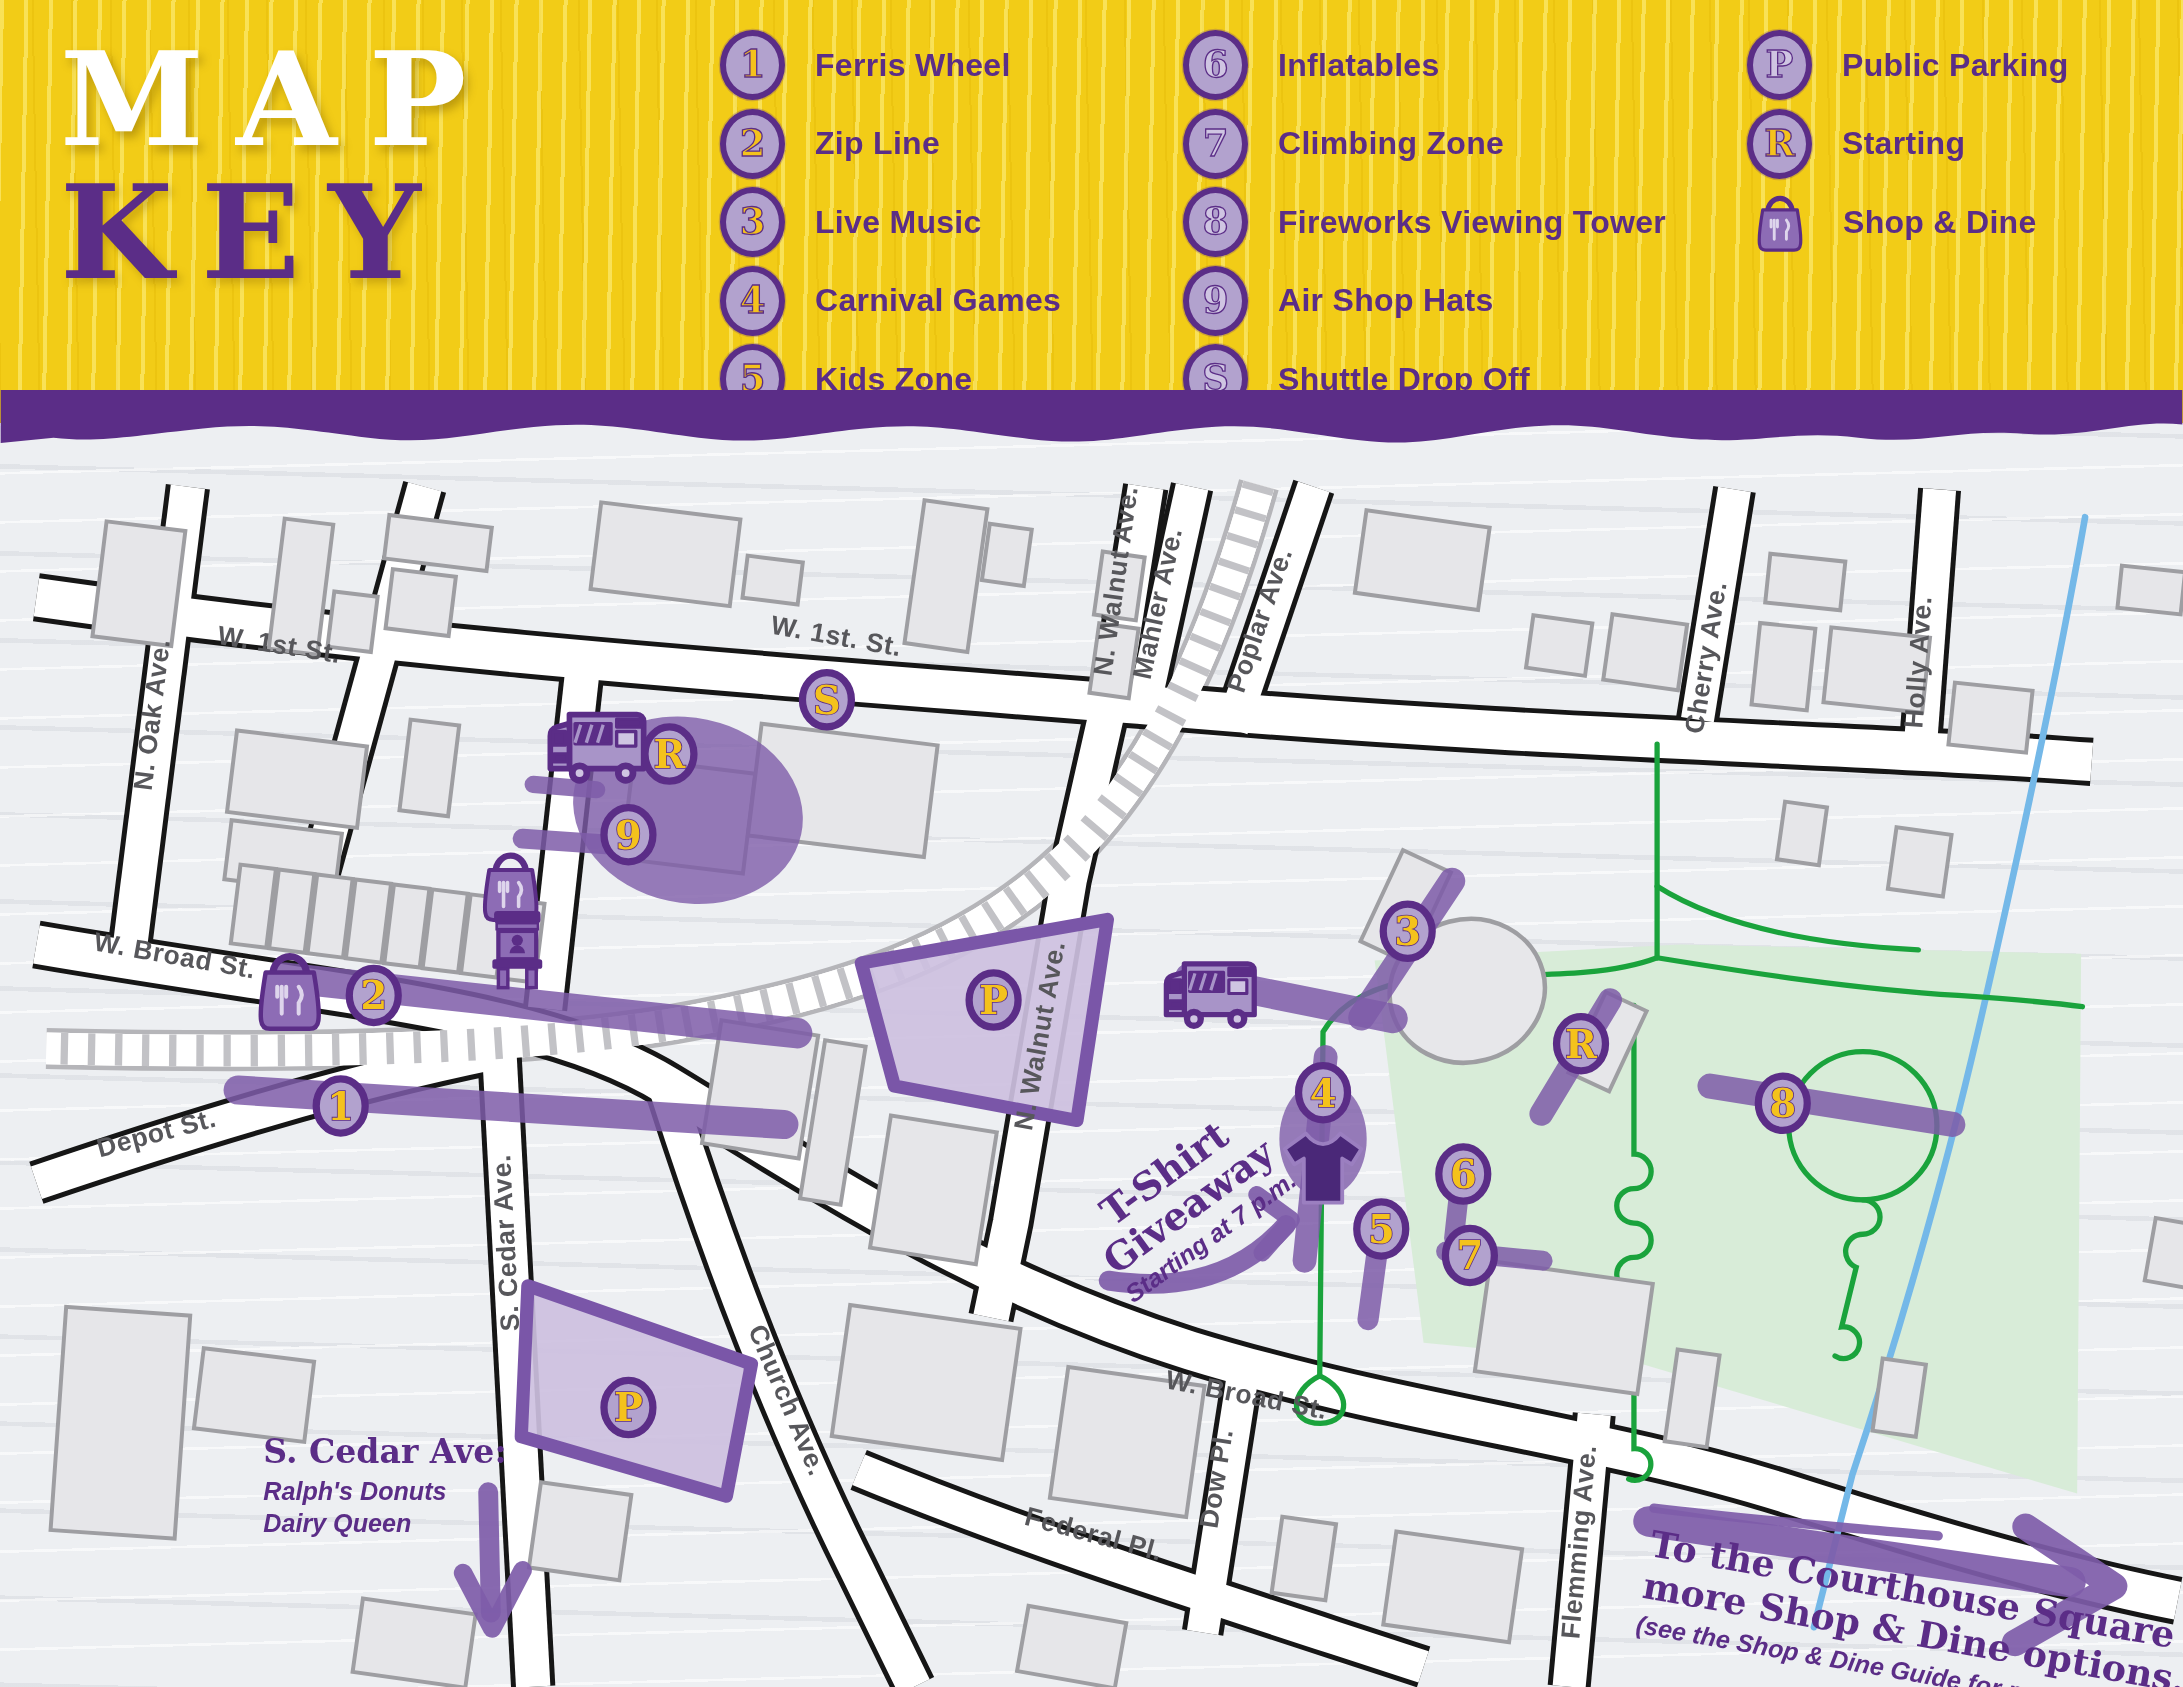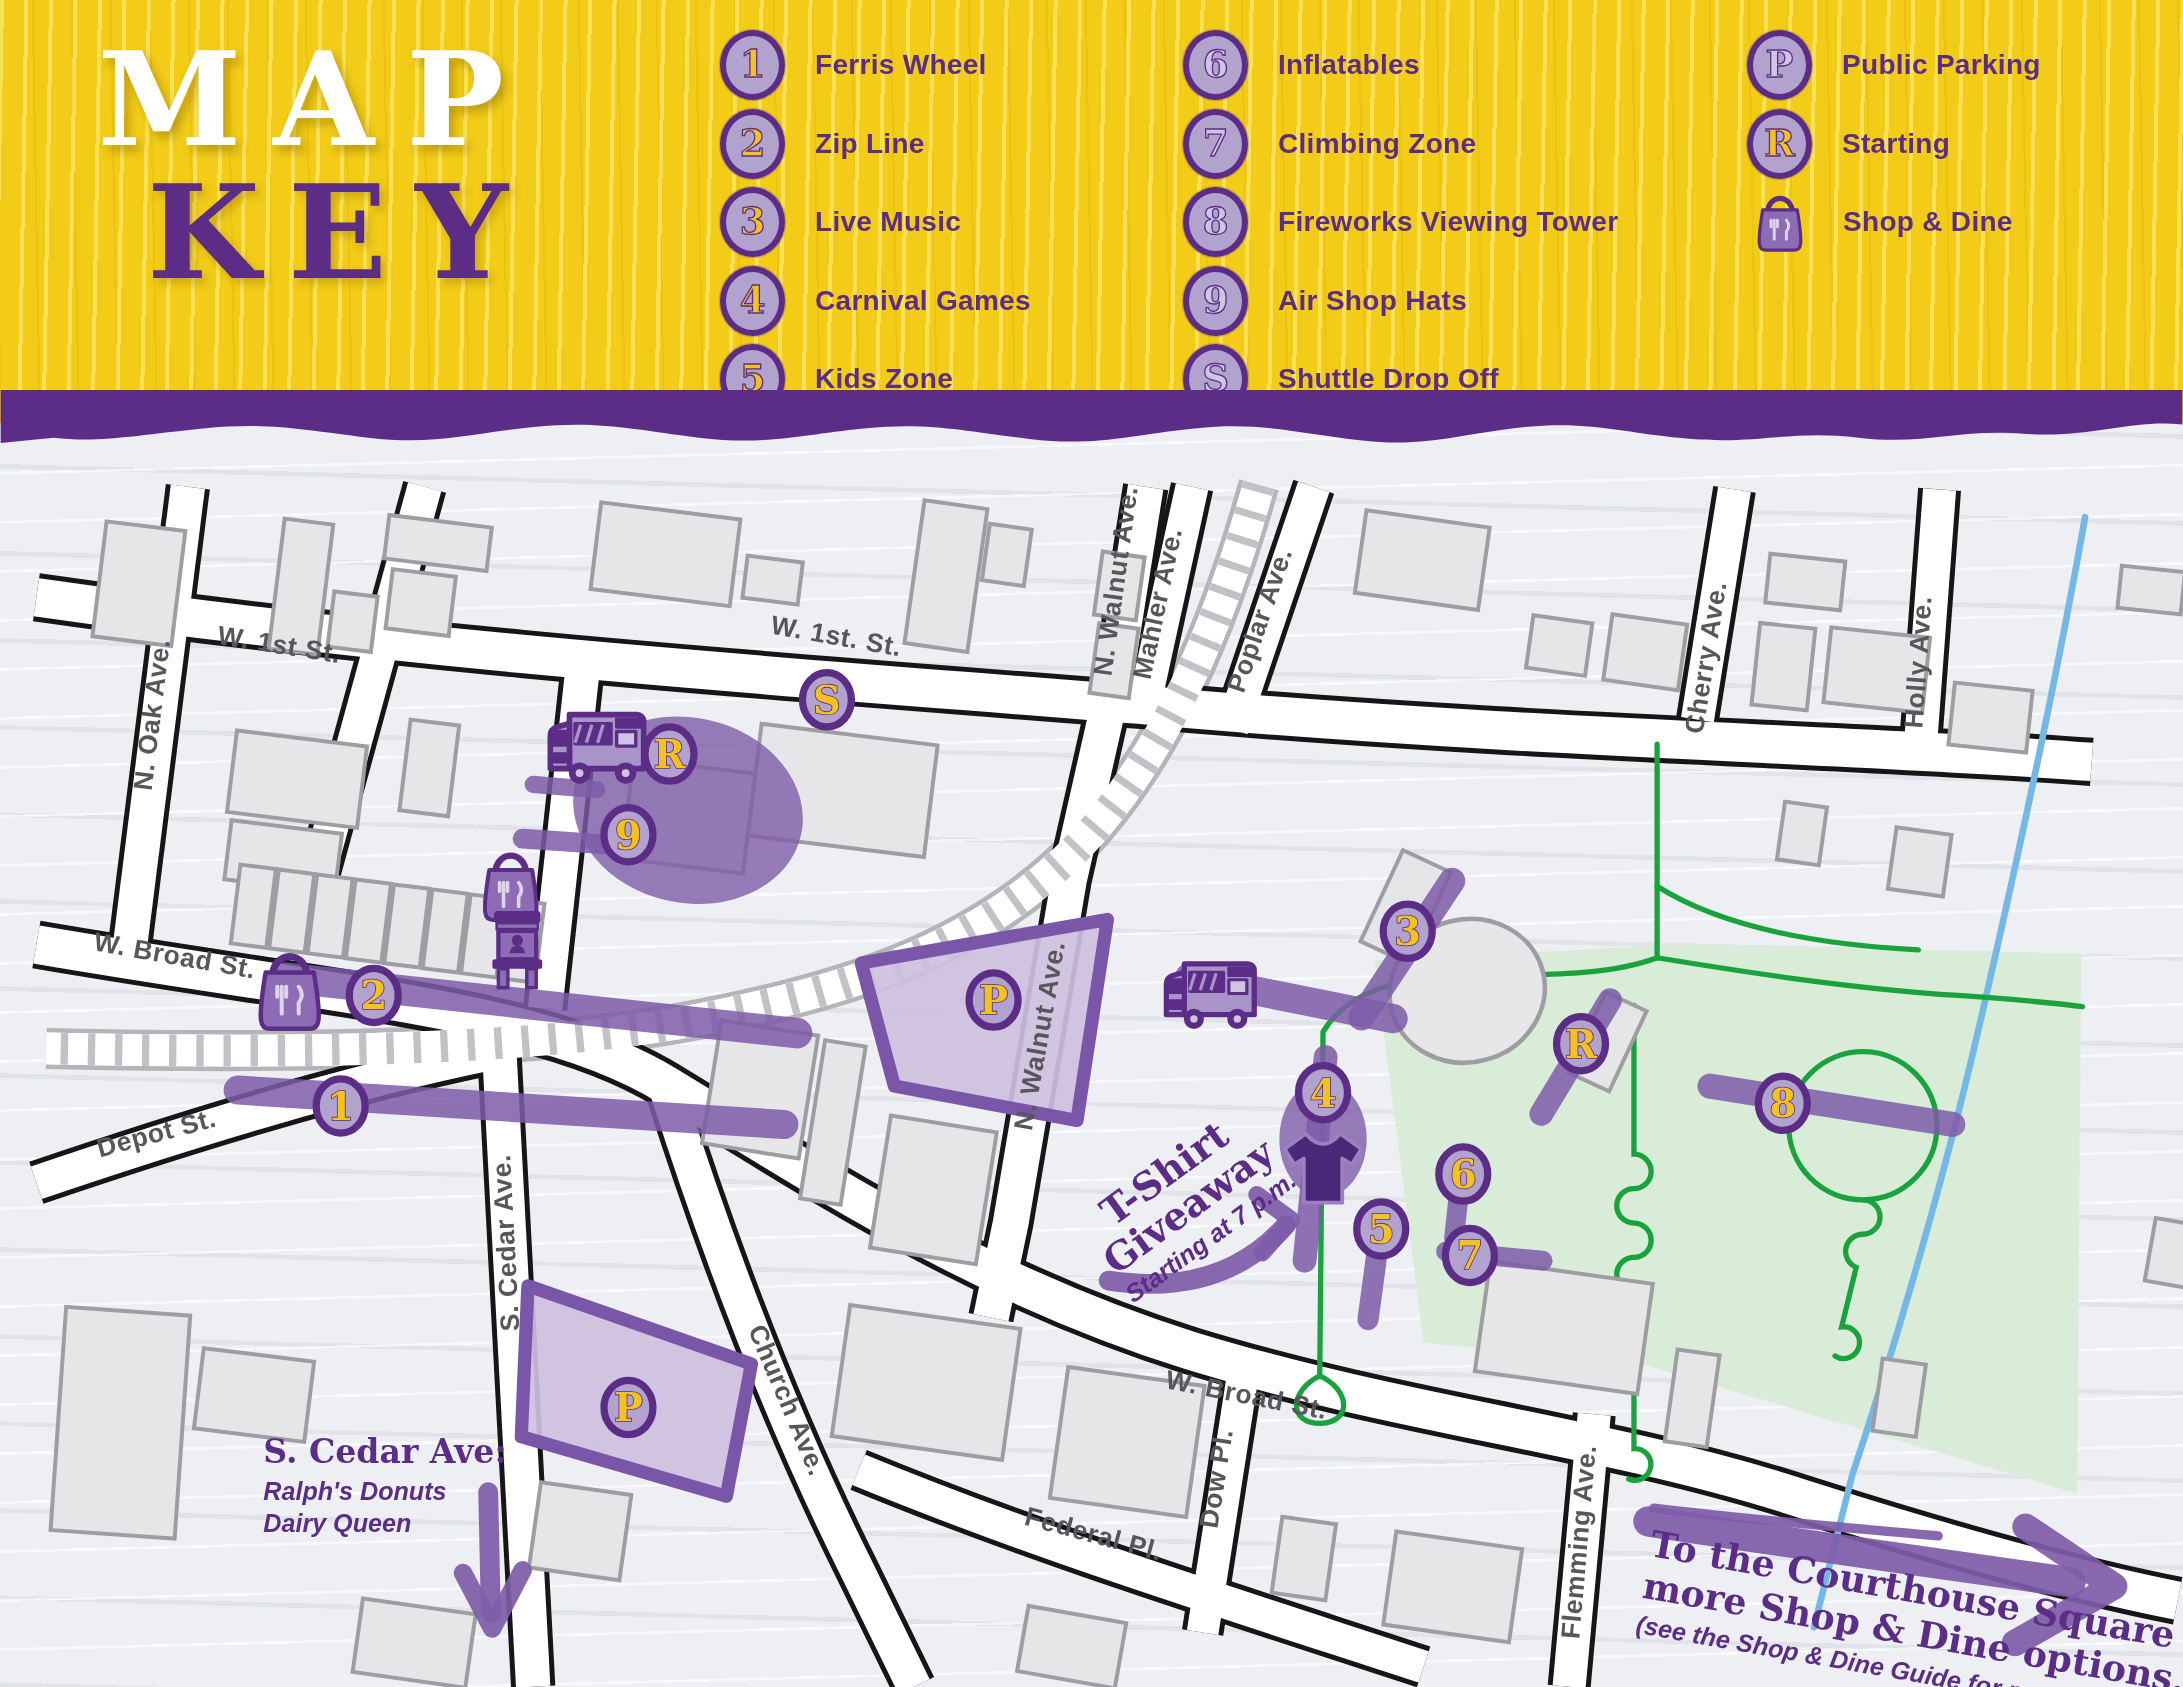--- a/index.html
+++ b/index.html
@@ -5,37 +5,37 @@
   html,body{margin:0;padding:0;background:#888;}
   #stage{position:relative;width:2183px;height:1687px;overflow:hidden;
          font-family:"Liberation Sans",sans-serif;}
   
   #hdr{position:absolute;left:0;top:0;width:2183px;height:429px;
        background-color:#f2cc17;
        background-image:
          repeating-linear-gradient(91deg, rgba(255,243,140,.55) 0 4px, rgba(255,243,140,0) 4px 24.5px),
          repeating-linear-gradient(89deg, rgba(222,178,0,.30) 0 2px, rgba(222,178,0,0) 2px 39px);}
   #torn{position:absolute;left:0;top:0;width:2183px;height:476px;pointer-events:none;}
-  #titlebox{position:absolute;left:60px;top:34px;width:476px;text-align:right;
+  #titlebox{position:absolute;left:60px;top:34px;width:476px;text-align:left;
             font-family:"DejaVu Serif",serif;font-weight:bold;line-height:1.02;}
   #title-map{display:block;font-size:130px;letter-spacing:32px;color:#ffffff;
              text-shadow:4.6px 6px 9.3px rgba(125,95,0,.45);}
   #title-key{display:block;font-size:130px;letter-spacing:28px;color:#5b2d87;
              text-shadow:4px 5.3px 8px rgba(125,95,0,.35);}
   .lcol{position:absolute;top:33px;display:flex;flex-direction:column;gap:14.6px;margin:0;padding:0;list-style:none;}
   #lcol1{left:720px;} #lcol2{left:1183px;} #lcol3{left:1747px;}
   .lrow{display:flex;align-items:center;gap:30px;height:64px;}
   .lbadge{flex:0 0 auto;width:53px;height:58px;border-radius:50%;background:#b2a2ce;
           border:6.6px solid #5b2d87;display:flex;align-items:center;justify-content:center;
           box-shadow:0 0 0 1.3px rgba(91,45,135,.25);}
   .lglyph{font-family:"DejaVu Serif",serif;font-weight:bold;font-size:37px;color:#f4c21c;
           -webkit-text-stroke:1.3px #5b2d87;transform:translateY(-1.3px);}
   .lglyph[data-tone="pale"]{color:#cfc5e2;}
   .licon{flex:0 0 auto;width:66px;height:64px;}
-  .llabel{font-weight:bold;font-size:28px;color:#5b2d87;white-space:nowrap;letter-spacing:0.3px;}
+  .llabel{font-weight:bold;font-size:32px;color:#5b2d87;white-space:nowrap;letter-spacing:0.3px;}
   
   #mapwrap{position:absolute;left:0;top:423px;width:2183px;height:1264px;
        background-color:#edeff2;
        background-image:
          repeating-linear-gradient(178.5deg, rgba(255,255,255,.6) 0 2.6px, rgba(255,255,255,0) 2.6px 49px),
          repeating-linear-gradient(1.5deg, rgba(210,213,219,.45) 0 4.6px, rgba(210,213,219,0) 4.6px 87px);}
   #mapsvg{position:absolute;left:0;top:0;}
   .street-label{font-family:"Liberation Sans",sans-serif;font-weight:bold;fill:#57575b;letter-spacing:1px;}
   .note-slab{font-family:"DejaVu Serif",serif;font-weight:bold;fill:#5b2d87;}
   .note-ital{font-family:"Liberation Sans",sans-serif;font-weight:bold;font-style:italic;fill:#5b2d87;}

